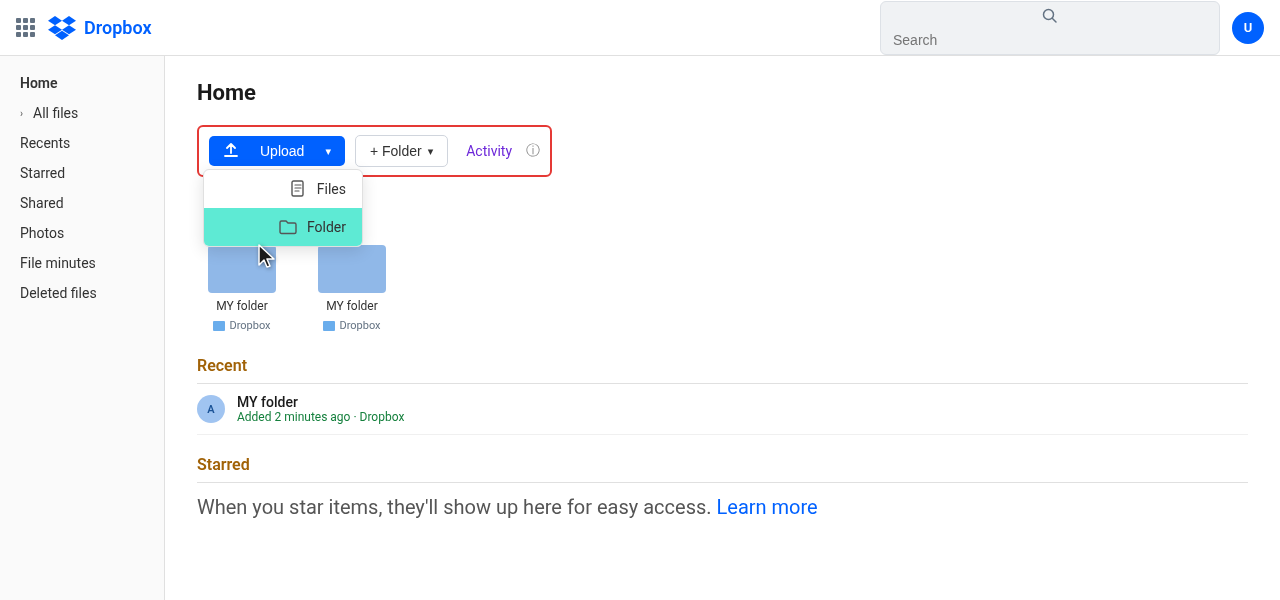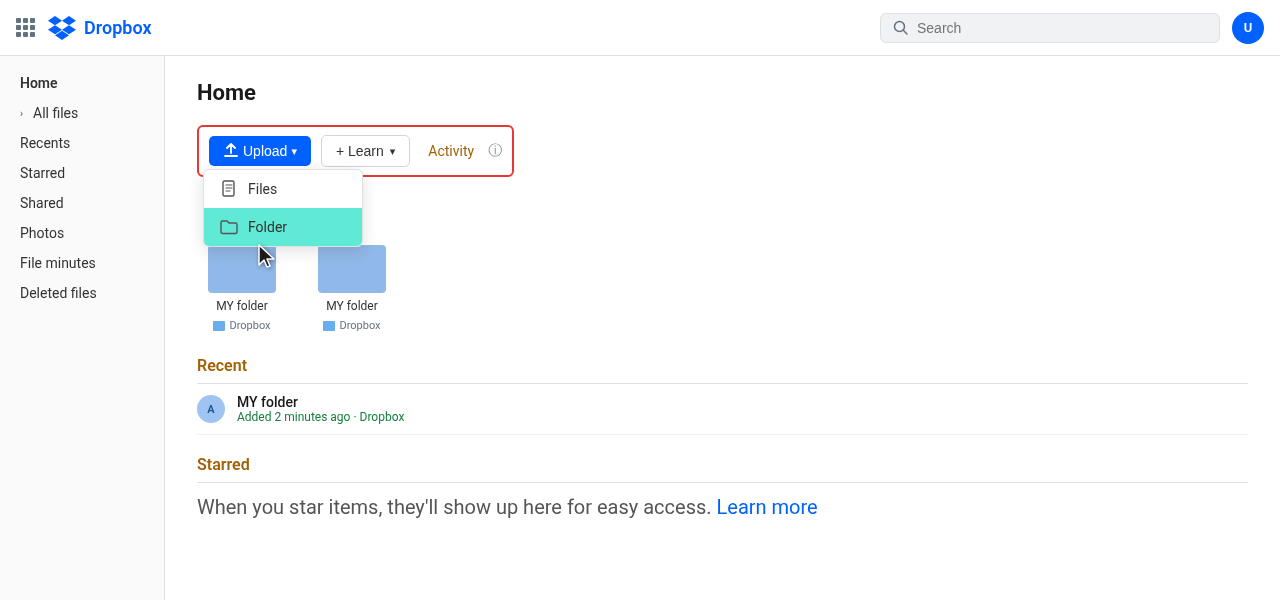--- a/index.html
+++ b/index.html
@@ -49,20 +49,21 @@
     .search-bar {
       display: flex;
       align-items: center;
       background: #f0f2f4;
       border: 1px solid #dde1e6;
       border-radius: 6px;
       padding: 6px 12px;
       gap: 8px;
       width: 340px;
       cursor: text;
+      flex-direction: column;
     }
     .search-bar input {
       border: none;
       background: transparent;
       outline: none;
       font-size: 14px;
       color: #637282;
       width: 100%;
     }
     .search-icon-svg {
@@ -151,21 +152,21 @@
       background: #0061FF;
       color: #fff;
       border: none;
       border-radius: 5px;
       padding: 7px 14px;
       font-size: 14px;
       font-weight: 500;
       cursor: pointer;
       display: flex;
       align-items: center;
-      gap: 4px;
+      gap: 21px;
     }
     .btn-create {
       background: #fff;
       color: #333;
       border: 1px solid #d0d5dd;
       border-radius: 5px;
       padding: 7px 14px;
       font-size: 14px;
       font-weight: 500;
       cursor: pointer;
@@ -188,20 +189,21 @@
       overflow: hidden;
     }
     .dropdown-item {
       display: flex;
       align-items: center;
       gap: 10px;
       padding: 10px 16px;
       font-size: 14px;
       color: #333;
       cursor: pointer;
+      justify-content: flex-end;
     }
     .dropdown-item.hovered { background: #5eead4; }
     .dropdown-item-icon {
       width: 18px;
       height: 18px;
       color: #555;
       flex-shrink: 0;
     }
 
     
@@ -396,25 +398,25 @@
     <div class="toolbar-wrapper" style="position:relative;">
       <div class="toolbar">
         <button class="btn-upload">
           <svg width="16" height="16" viewBox="0 0 16 16" fill="none">
             <path d="M8 1v9M4 5l4-4 4 4M2 13h12" stroke="#fff" stroke-width="1.8" stroke-linecap="round" stroke-linejoin="round"></path>
           </svg>
           <span>Upload</span>
           <span style="font-size:11px;">▾</span>
         </button>
         <button class="btn-create">
-          <span>+ Learn</span>
+          <span>+ Folder</span>
           <span style="font-size:11px;">▾</span>
         </button>
 
-        <span style="font-size:14px; color:#a16207; margin-left: 8px;">Activity</span>
+        <span style="font-size:14px; color:#6d28d9; margin-left: 8px;">Activity</span>
         <span style="font-size:14px; color:#888; margin-left:4px;">ⓘ</span>
       </div>
 
       
       <div class="dropdown-menu">
         <div class="dropdown-item">
           <svg class="dropdown-item-icon" viewBox="0 0 18 18" fill="none">
             <rect x="3" y="1" width="11" height="15" rx="1.5" stroke="#555" stroke-width="1.4"></rect>
             <path d="M6 5h6M6 8h6M6 11h4" stroke="#555" stroke-width="1.2" stroke-linecap="round"></path>
           </svg>

